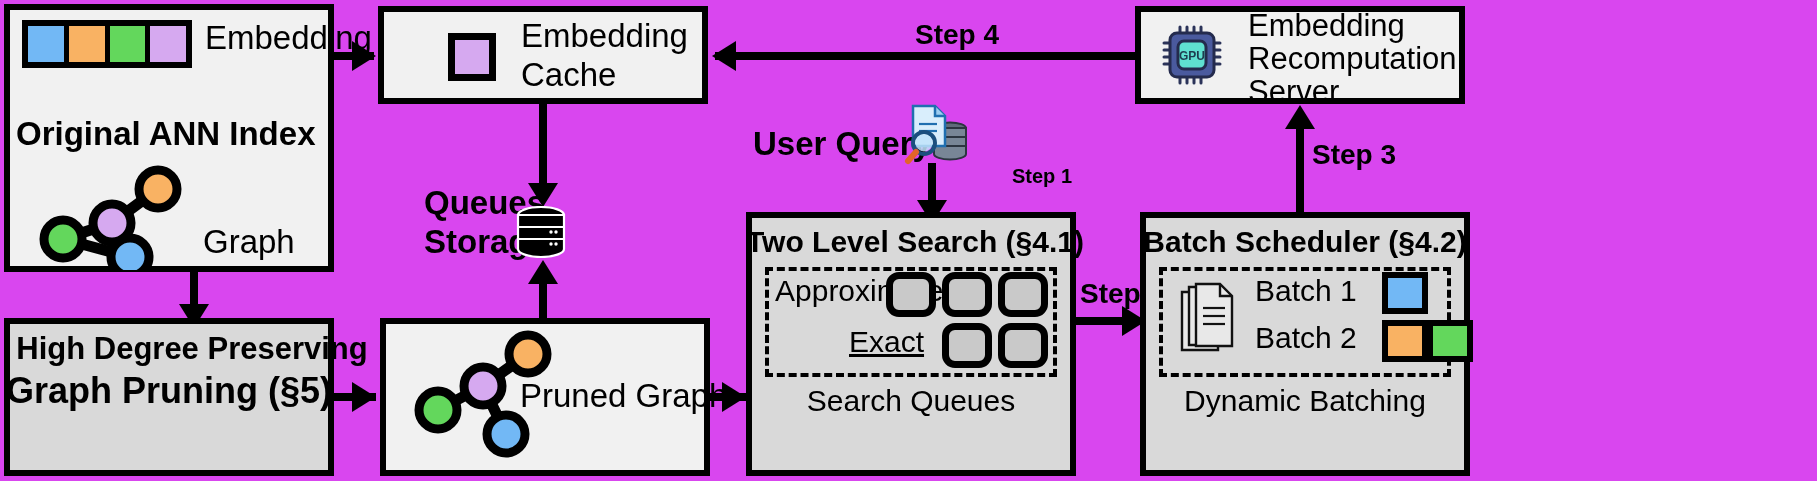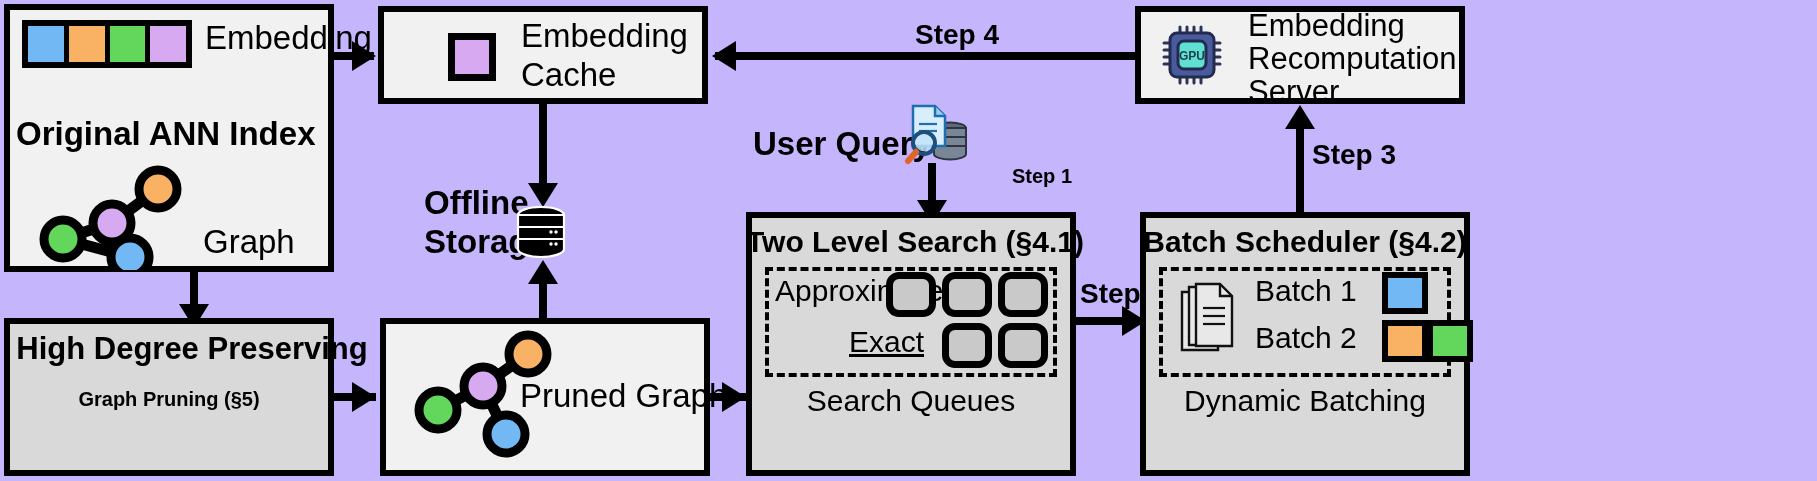--- a/index.html
+++ b/index.html
@@ -1,17 +1,17 @@
 <!DOCTYPE html>
 <html><head>
 <meta charset="utf-8">
 <style>
   html,body{margin:0;padding:0;background:#ffffff;}
   body{width:1817px;height:481px;font-family:"Liberation Sans",sans-serif;color:#000;}
-  #stage{position:relative;width:1817px;height:481px;overflow:hidden;background:#c4b5fd;}
+  #stage{position:relative;width:1817px;height:481px;overflow:hidden;background:#d946ef;}
 
   .box{position:absolute;box-sizing:border-box;border:6px solid #000;background:#f1f1f1;}
   .box.dark{background:#d9d9d9;}
   .lbl{position:absolute;white-space:pre;line-height:1.08;}
   .bold{font-weight:bold;}
   .center{text-align:center;}
 
   
   .hline{position:absolute;background:#000;height:8px;}
   .vline{position:absolute;background:#000;width:8px;}
@@ -78,34 +78,34 @@
   <div class="lbl" style="left:203px;top:224px;font-size:33px;">Graph</div>
 
   <div class="vline" style="left:190px;top:272px;height:36px;"></div>
   <div class="ahead down" style="left:179px;top:304px;"></div>
 
   <div class="hline" style="left:334px;top:52px;width:40px;"></div>
   <div class="ahead right" style="left:352px;top:41px;"></div>
 
   <div class="box dark" style="left:4px;top:318px;width:330px;height:158px;"></div>
   <div class="lbl bold center" style="left:4px;top:332px;width:376px;font-size:31px;">High Degree Preserving</div>
-  <div class="lbl bold center" style="left:4px;top:372px;width:330px;font-size:20px;margin-top:17px;">Graph Pruning (§5)</div>
+  <div class="lbl bold center" style="left:4px;top:372px;width:330px;font-size:36px;">Graph Pruning (§5)</div>
 
   <div class="hline" style="left:334px;top:393px;width:42px;"></div>
   <div class="ahead right" style="left:352px;top:382px;"></div>
 
   <div class="box" style="left:378px;top:6px;width:330px;height:98px;"></div>
   <div class="swatch-one" style="left:448px;top:33px;width:48px;height:48px;background:#d6a9f0;"></div>
   <div class="lbl" style="left:521px;top:18px;font-size:33px;">Embedding</div>
   <div class="lbl" style="left:521px;top:57px;font-size:33px;">Cache</div>
 
   <div class="vline" style="left:539px;top:104px;height:84px;"></div>
   <div class="ahead down" style="left:528px;top:183px;"></div>
 
-  <div class="lbl" style="left:424px;top:185px;font-size:33px;font-weight:bold;">Offline</div>
+  <div class="lbl" style="left:424px;top:185px;font-size:33px;font-weight:bold;">Queues</div>
   <div class="lbl" style="left:424px;top:224px;font-size:33px;font-weight:bold;">Storage</div>
 
   <svg class="db-icon" style="left:515px;top:206px;width:52px;height:52px;" viewBox="0 0 52 52">
     <g fill="#000" stroke="#fff" stroke-width="2.2">
       <ellipse cx="26" cy="9" rx="23" ry="8"></ellipse>
       <path d="M3 9 v11 a23 8 0 0 0 46 0 V9 z"></path>
       <path d="M3 21 v11 a23 8 0 0 0 46 0 V21 z"></path>
       <path d="M3 33 v10 a23 8 0 0 0 46 0 V33 z"></path>
     </g>
     <g fill="#fff">

